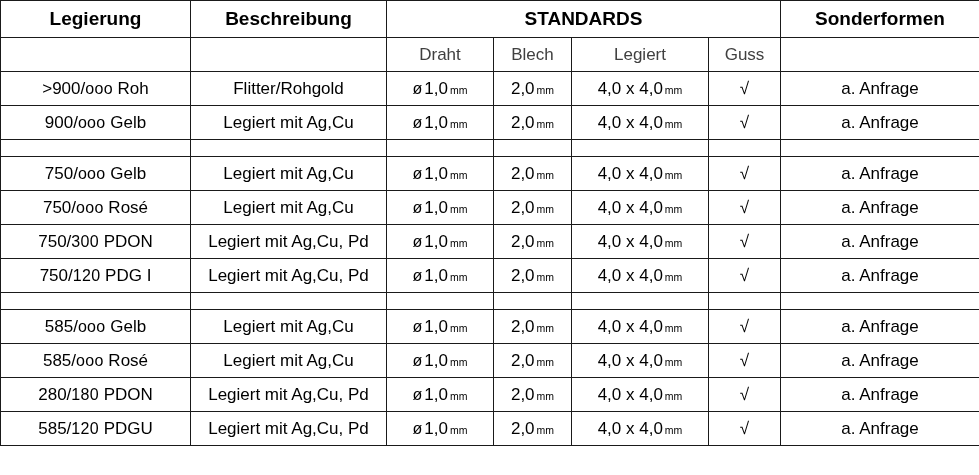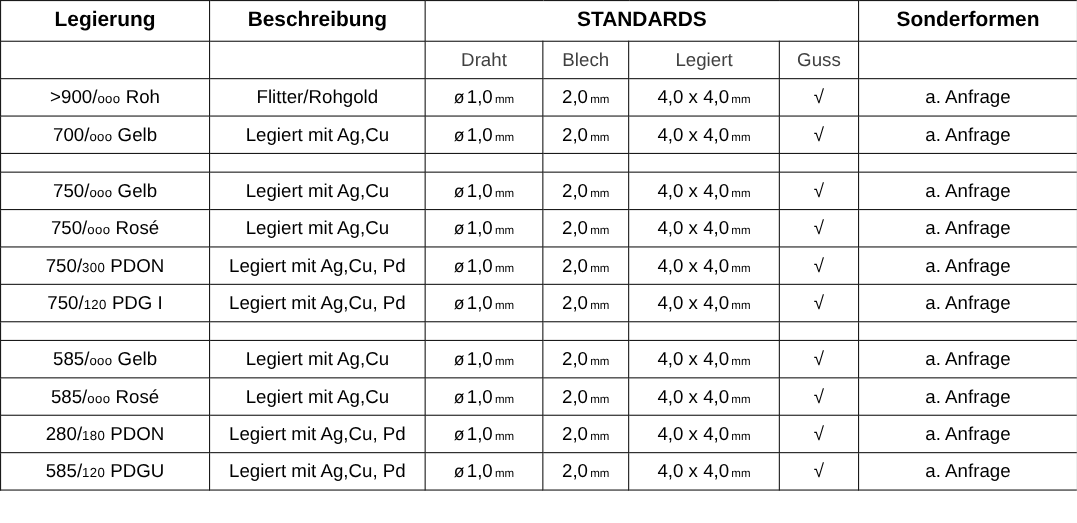--- a/index.html
+++ b/index.html
@@ -98,21 +98,21 @@
   }
   td.cell-sonder {
     font-size: 17px;
   }
   .unit {
     font-size: 10.5px;
     vertical-align: baseline;
     padding-left: 2px;
   }
   .fine {
-    font-size: 12px;
+    font-size: 16px;
     letter-spacing: 0.3px;
   }
   .dia {
     font-size: 16px;
     padding-right: 2px;
   }
 </style>
 </head>
 <body>
 
@@ -146,21 +146,21 @@
     <tr class="data">
           <td class="cell-legierung"><span>&gt;900/</span><span class="fine">ooo</span><span> Roh</span></td>
           <td class="cell-beschreibung">Flitter/Rohgold</td>
           <td class="cell-draht"><span class="dia">ø</span><span>1,0</span><span class="unit">mm</span></td>
           <td class="cell-blech"><span>2,0</span><span class="unit">mm</span></td>
           <td class="cell-vierkant"><span>4,0 x 4,0</span><span class="unit">mm</span></td>
           <td class="cell-guss"><span>√</span></td>
           <td class="cell-sonder">a. Anfrage</td>
         </tr>
         <tr class="data">
-          <td class="cell-legierung"><span>700/</span><span class="fine">ooo</span><span> Gelb</span></td>
+          <td class="cell-legierung"><span>900/</span><span class="fine">ooo</span><span> Gelb</span></td>
           <td class="cell-beschreibung">Legiert mit Ag,Cu</td>
           <td class="cell-draht"><span class="dia">ø</span><span>1,0</span><span class="unit">mm</span></td>
           <td class="cell-blech"><span>2,0</span><span class="unit">mm</span></td>
           <td class="cell-vierkant"><span>4,0 x 4,0</span><span class="unit">mm</span></td>
           <td class="cell-guss"><span>√</span></td>
           <td class="cell-sonder">a. Anfrage</td>
         </tr>
         <tr class="spacer">
           <td class="cell-legierung"></td>
           <td class="cell-beschreibung"></td>

